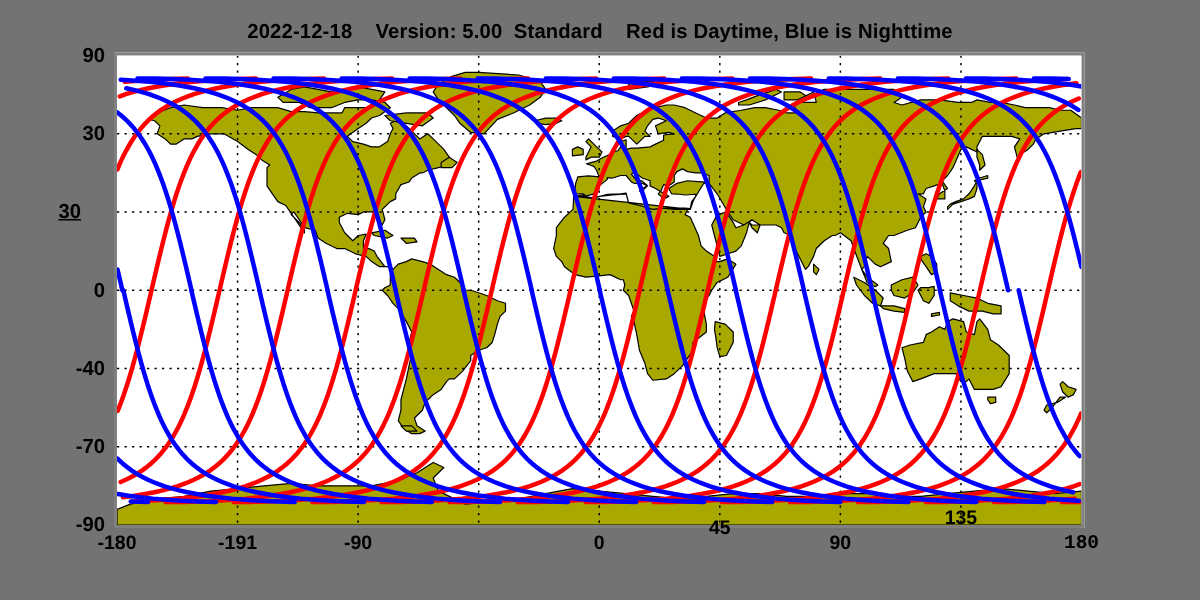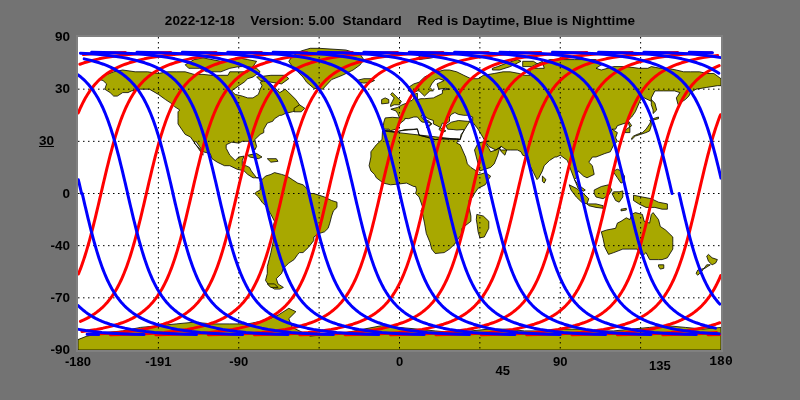--- a/index.html
+++ b/index.html
@@ -148,19 +148,19 @@
       <div class="ylab" style="left: 8px; top: 134.333px; text-decoration: underline;">30</div>
       <div class="ylab" style="left: 24px; top: 82.1667px;">30</div>
       <div class="ylab" style="left: 24px; top: 30px;">90</div>
     </div>
   <div id="xlabels">
       <div class="xlab" style="left: 48px; top: 355px;">-180</div>
       <div class="xlab" style="left: 128.375px; top: 355px;">-191</div>
       <div class="xlab" style="left: 208.75px; top: 355px;">-90</div>
       <div class="xlab" style="left: 289.125px; top: 355px; margin-top: 48px;">-45</div>
       <div class="xlab" style="left: 369.5px; top: 355px;">0</div>
-      <div class="xlab" style="left: 449.875px; top: 364px; text-align: right;">45</div>
+      <div class="xlab" style="left: 449.875px; top: 345px;">45</div>
       <div class="xlab" style="left: 530.25px; top: 355px;">90</div>
-      <div class="xlab" style="left: 610.625px; top: 359px; text-align: right;">135</div>
+      <div class="xlab" style="left: 610.625px; top: 338px;">135</div>
       <div class="xlab" style="left: 691px; top: 355px; font-family: Liberation Mono, monospace;">180</div>
     </div>
 
 </div>
 
 </body></html>

